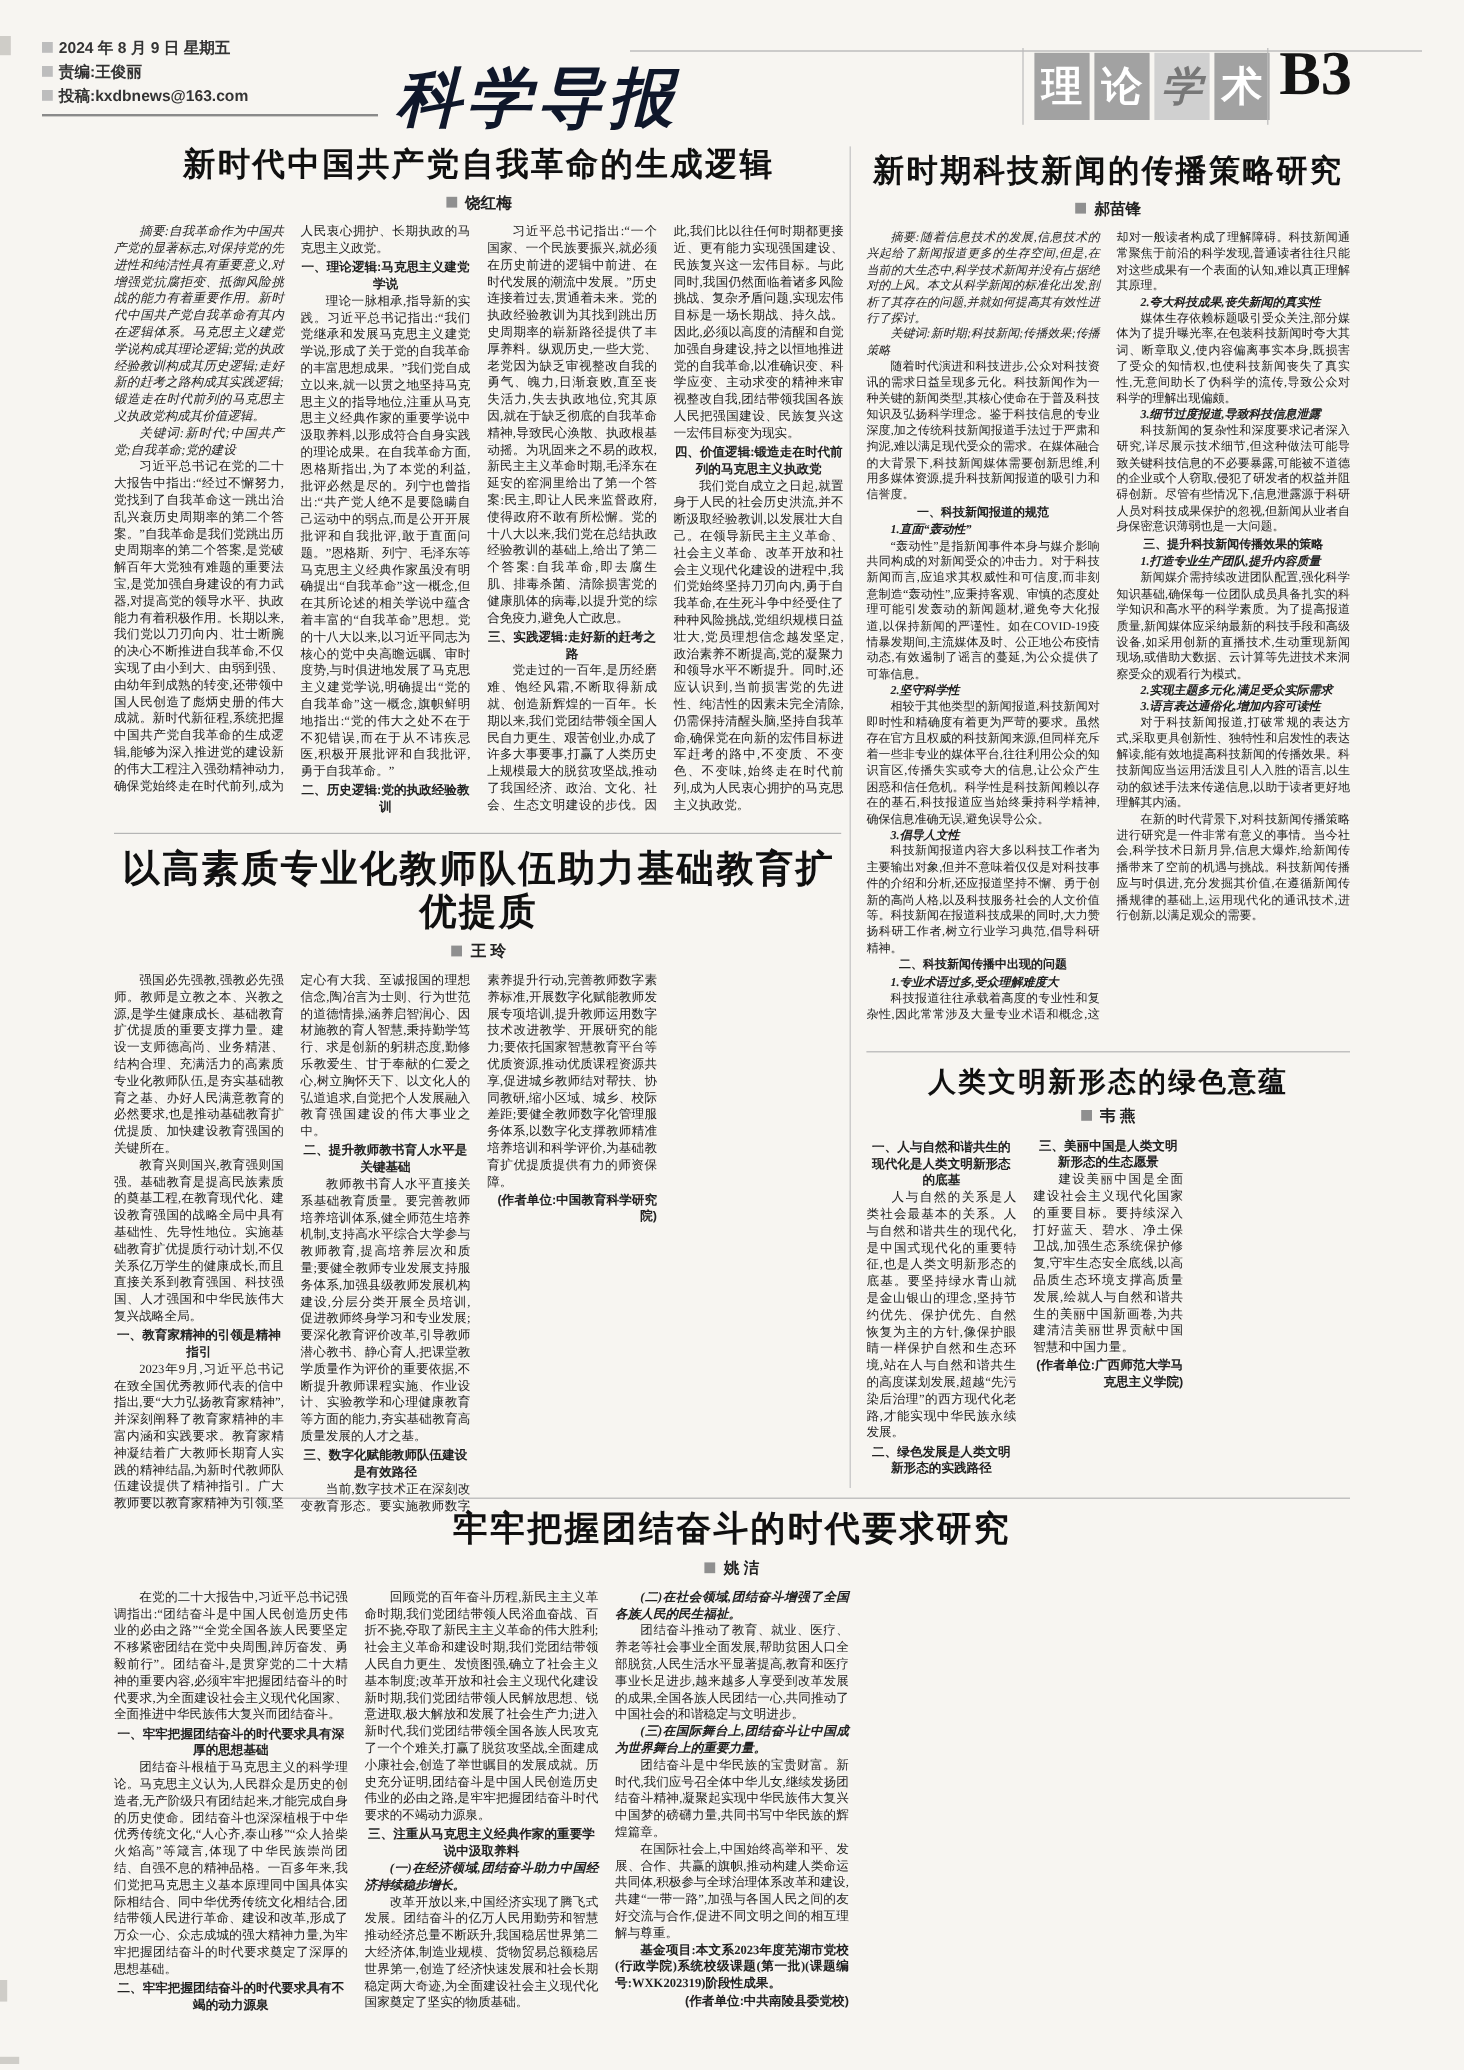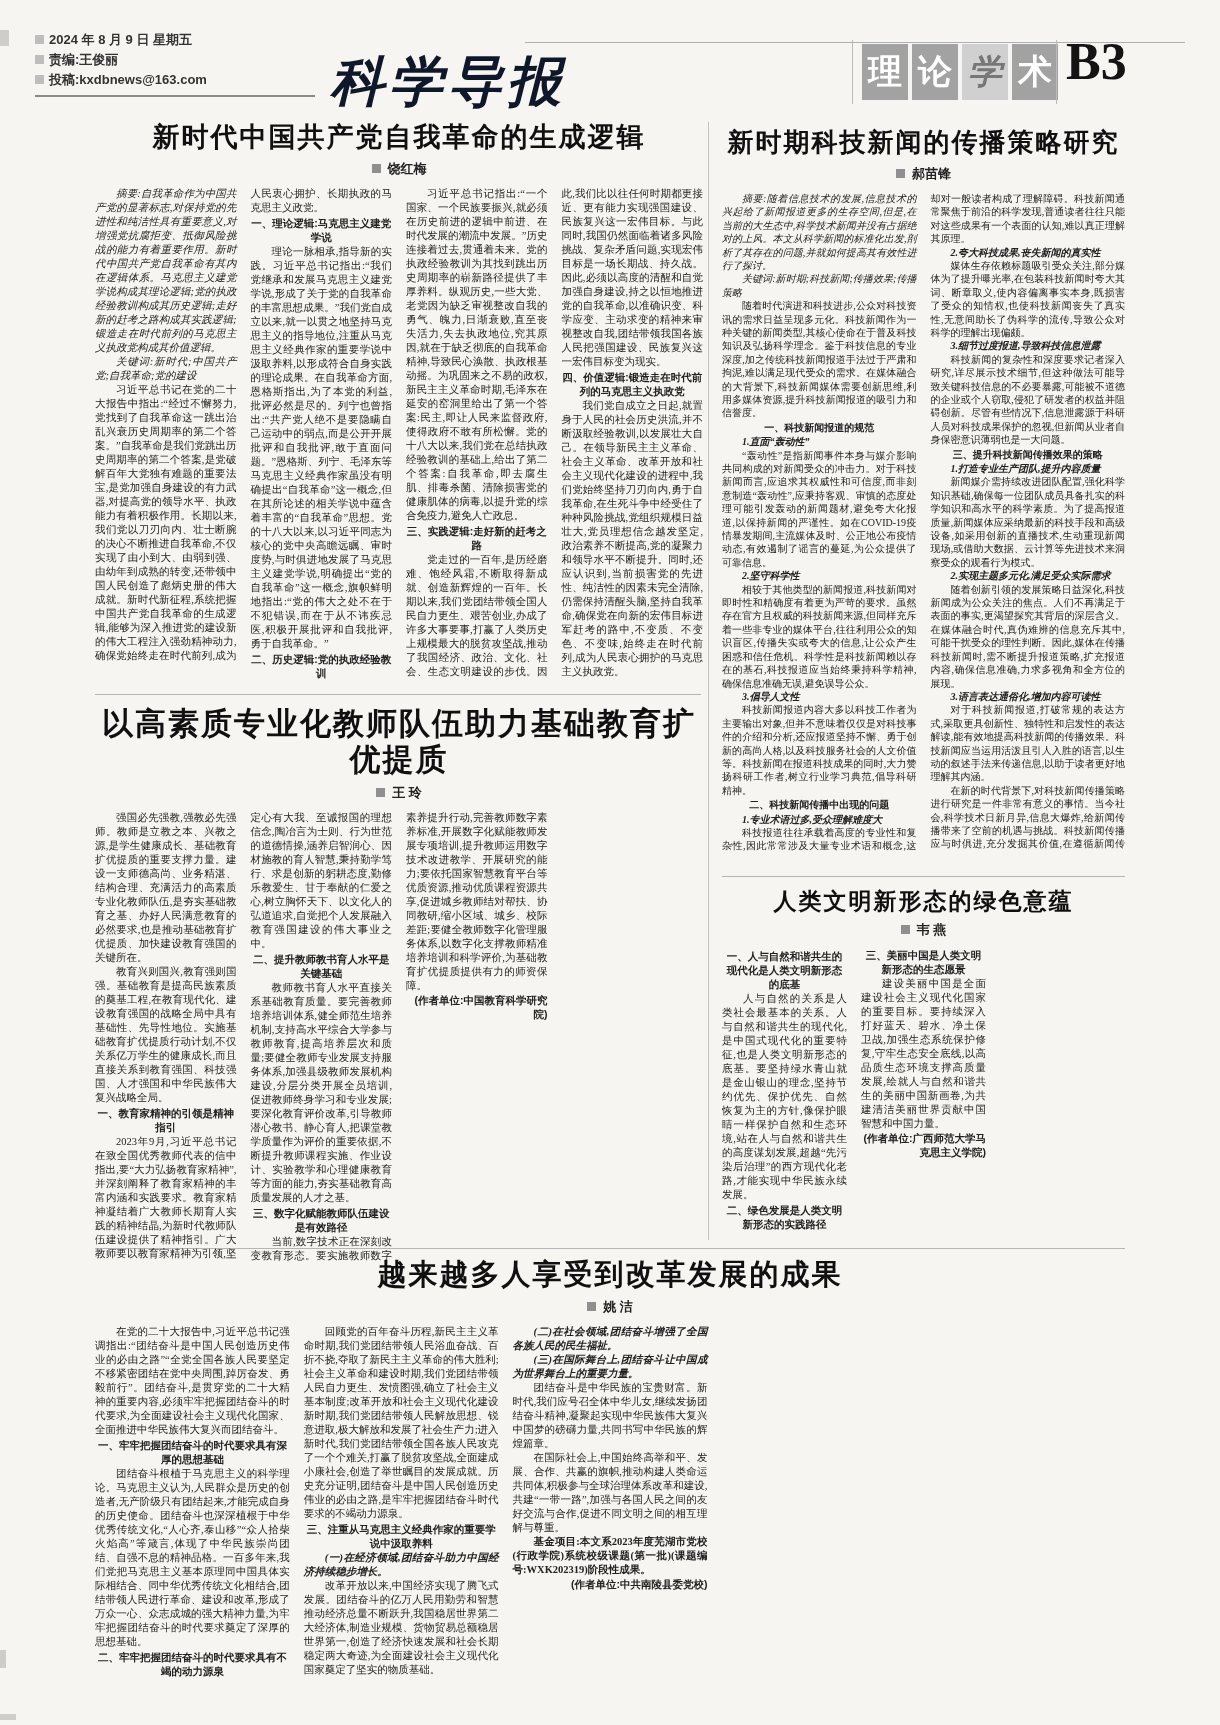--- a/index.html
+++ b/index.html
@@ -116,21 +116,20 @@
         <p class="t-ih">1.专业术语过多,受众理解难度大</p>
         <p class="t-p">科技报道往往承载着高度的专业性和复杂性,因此常常涉及大量专业术语和概念,这却对一般读者构成了理解障碍。科技新闻通常聚焦于前沿的科学发现,普通读者往往只能对这些成果有一个表面的认知,难以真正理解其原理。</p>
         <p class="t-ih">2.夸大科技成果,丧失新闻的真实性</p>
         <p class="t-p">媒体生存依赖标题吸引受众关注,部分媒体为了提升曝光率,在包装科技新闻时夸大其词、断章取义,使内容偏离事实本身,既损害了受众的知情权,也使科技新闻丧失了真实性,无意间助长了伪科学的流传,导致公众对科学的理解出现偏颇。</p>
         <p class="t-ih">3.细节过度报道,导致科技信息泄露</p>
         <p class="t-p">科技新闻的复杂性和深度要求记者深入研究,详尽展示技术细节,但这种做法可能导致关键科技信息的不必要暴露,可能被不道德的企业或个人窃取,侵犯了研发者的权益并阻碍创新。尽管有些情况下,信息泄露源于科研人员对科技成果保护的忽视,但新闻从业者自身保密意识薄弱也是一大问题。</p>
         <p class="t-h">三、提升科技新闻传播效果的策略</p>
         <p class="t-ih">1.打造专业生产团队,提升内容质量</p>
         <p class="t-p">新闻媒介需持续改进团队配置,强化科学知识基础,确保每一位团队成员具备扎实的科学知识和高水平的科学素质。为了提高报道质量,新闻媒体应采纳最新的科技手段和高级设备,如采用创新的直播技术,生动重现新闻现场,或借助大数据、云计算等先进技术来洞察受众的观看行为模式。</p>
         <p class="t-ih">2.实现主题多元化,满足受众实际需求</p>
-        <p class="t-p">随着创新引领的发展策略日益深化,科技新闻成为公众关注的焦点。人们不再满足于表面的事实,更渴望探究其背后的深层含义。在媒体融合时代,真伪难辨的信息充斥其中,可能干扰受众的理性判断。因此,媒体在传播科技新闻时,需不断提升报道策略,扩充报道内容,确保信息准确,力求多视角和全方位的展现。</p>
         <p class="t-ih">3.语言表达通俗化,增加内容可读性</p>
         <p class="t-p">对于科技新闻报道,打破常规的表达方式,采取更具创新性、独特性和启发性的表达解读,能有效地提高科技新闻的传播效果。科技新闻应当运用活泼且引人入胜的语言,以生动的叙述手法来传递信息,以助于读者更好地理解其内涵。</p>
         <p class="t-p">在新的时代背景下,对科技新闻传播策略进行研究是一件非常有意义的事情。当今社会,科学技术日新月异,信息大爆炸,给新闻传播带来了空前的机遇与挑战。科技新闻传播应与时俱进,充分发掘其价值,在遵循新闻传播规律的基础上,运用现代化的通讯技术,进行创新,以满足观众的需要。</p>
       </div>
   </div>
 
   <div class="art" style="left:95px;top:706px;width:608px;">
     <div class="art-title t-a3">以高素质专业化教师队伍助力基础教育扩优提质</div>
     <div class="art-byline"><span class="bsq"></span><span>王 玲</span></div>
     <div class="art-body fs-n cols-4 h-a3">
@@ -153,32 +152,33 @@
         <p class="t-h">一、人与自然和谐共生的现代化是人类文明新形态的底基</p>
         <p class="t-p">人与自然的关系是人类社会最基本的关系。人与自然和谐共生的现代化,是中国式现代化的重要特征,也是人类文明新形态的底基。要坚持绿水青山就是金山银山的理念,坚持节约优先、保护优先、自然恢复为主的方针,像保护眼睛一样保护自然和生态环境,站在人与自然和谐共生的高度谋划发展,超越“先污染后治理”的西方现代化老路,才能实现中华民族永续发展。</p>
         <p class="t-h">二、绿色发展是人类文明新形态的实践路径</p>
         <p class="t-h">三、美丽中国是人类文明新形态的生态愿景</p>
         <p class="t-p">建设美丽中国是全面建设社会主义现代化国家的重要目标。要持续深入打好蓝天、碧水、净土保卫战,加强生态系统保护修复,守牢生态安全底线,以高品质生态环境支撑高质量发展,绘就人与自然和谐共生的美丽中国新画卷,为共建清洁美丽世界贡献中国智慧和中国力量。</p>
         <p class="t-attr">(作者单位:广西师范大学马克思主义学院)</p>
       </div>
   </div>
 
   <div class="art" style="left:95px;top:1258px;width:1030px;">
-    <div class="art-title t-a5">越来越多人享受到改革发展的成果</div>
+    <div class="art-title t-a5">牢牢把握团结奋斗的时代要求研究</div>
     <div class="art-byline"><span class="bsq"></span><span>姚 洁</span></div>
     <div class="art-body fs-n cols-5 h-a5">
         <p class="t-p">在党的二十大报告中,习近平总书记强调指出:“团结奋斗是中国人民创造历史伟业的必由之路”“全党全国各族人民要坚定不移紧密团结在党中央周围,踔厉奋发、勇毅前行”。团结奋斗,是贯穿党的二十大精神的重要内容,必须牢牢把握团结奋斗的时代要求,为全面建设社会主义现代化国家、全面推进中华民族伟大复兴而团结奋斗。</p>
         <p class="t-h">一、牢牢把握团结奋斗的时代要求具有深厚的思想基础</p>
         <p class="t-p">团结奋斗根植于马克思主义的科学理论。马克思主义认为,人民群众是历史的创造者,无产阶级只有团结起来,才能完成自身的历史使命。团结奋斗也深深植根于中华优秀传统文化,“人心齐,泰山移”“众人拾柴火焰高”等箴言,体现了中华民族崇尚团结、自强不息的精神品格。一百多年来,我们党把马克思主义基本原理同中国具体实际相结合、同中华优秀传统文化相结合,团结带领人民进行革命、建设和改革,形成了万众一心、众志成城的强大精神力量,为牢牢把握团结奋斗的时代要求奠定了深厚的思想基础。</p>
         <p class="t-h">二、牢牢把握团结奋斗的时代要求具有不竭的动力源泉</p>
         <p class="t-p">回顾党的百年奋斗历程,新民主主义革命时期,我们党团结带领人民浴血奋战、百折不挠,夺取了新民主主义革命的伟大胜利;社会主义革命和建设时期,我们党团结带领人民自力更生、发愤图强,确立了社会主义基本制度;改革开放和社会主义现代化建设新时期,我们党团结带领人民解放思想、锐意进取,极大解放和发展了社会生产力;进入新时代,我们党团结带领全国各族人民攻克了一个个难关,打赢了脱贫攻坚战,全面建成小康社会,创造了举世瞩目的发展成就。历史充分证明,团结奋斗是中国人民创造历史伟业的必由之路,是牢牢把握团结奋斗时代要求的不竭动力源泉。</p>
         <p class="t-h">三、注重从马克思主义经典作家的重要学说中汲取养料</p>
         <p class="t-ih">(一)在经济领域,团结奋斗助力中国经济持续稳步增长。</p>
         <p class="t-p">改革开放以来,中国经济实现了腾飞式发展。团结奋斗的亿万人民用勤劳和智慧推动经济总量不断跃升,我国稳居世界第二大经济体,制造业规模、货物贸易总额稳居世界第一,创造了经济快速发展和社会长期稳定两大奇迹,为全面建设社会主义现代化国家奠定了坚实的物质基础。</p>
         <p class="t-ih">(二)在社会领域,团结奋斗增强了全国各族人民的民生福祉。</p>
+        <p class="t-p">团结奋斗推动了教育、就业、医疗、养老等社会事业全面发展,帮助贫困人口全部脱贫,人民生活水平显著提高,教育和医疗事业长足进步,越来越多人享受到改革发展的成果,全国各族人民团结一心,共同推动了中国社会的和谐稳定与文明进步。</p>
         <p class="t-ih">(三)在国际舞台上,团结奋斗让中国成为世界舞台上的重要力量。</p>
         <p class="t-p">团结奋斗是中华民族的宝贵财富。新时代,我们应号召全体中华儿女,继续发扬团结奋斗精神,凝聚起实现中华民族伟大复兴中国梦的磅礴力量,共同书写中华民族的辉煌篇章。</p>
         <p class="t-p">在国际社会上,中国始终高举和平、发展、合作、共赢的旗帜,推动构建人类命运共同体,积极参与全球治理体系改革和建设,共建“一带一路”,加强与各国人民之间的友好交流与合作,促进不同文明之间的相互理解与尊重。</p>
         <p class="t-fund">基金项目:本文系2023年度芜湖市党校(行政学院)系统校级课题(第一批)(课题编号:WXK202319)阶段性成果。</p>
         <p class="t-attr">(作者单位:中共南陵县委党校)</p>
       </div>
   </div>
 
 </div>
 

